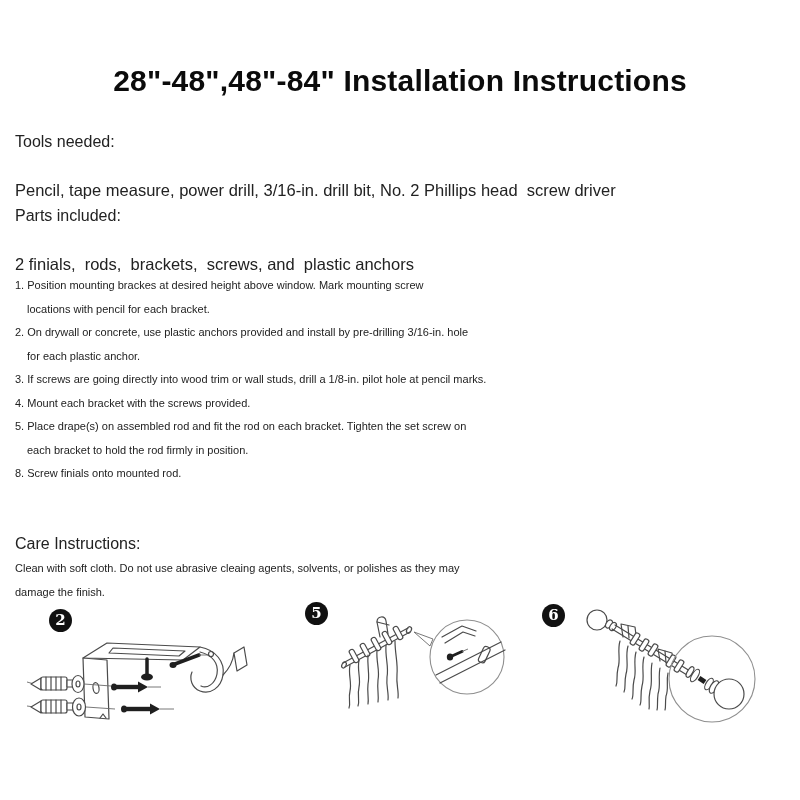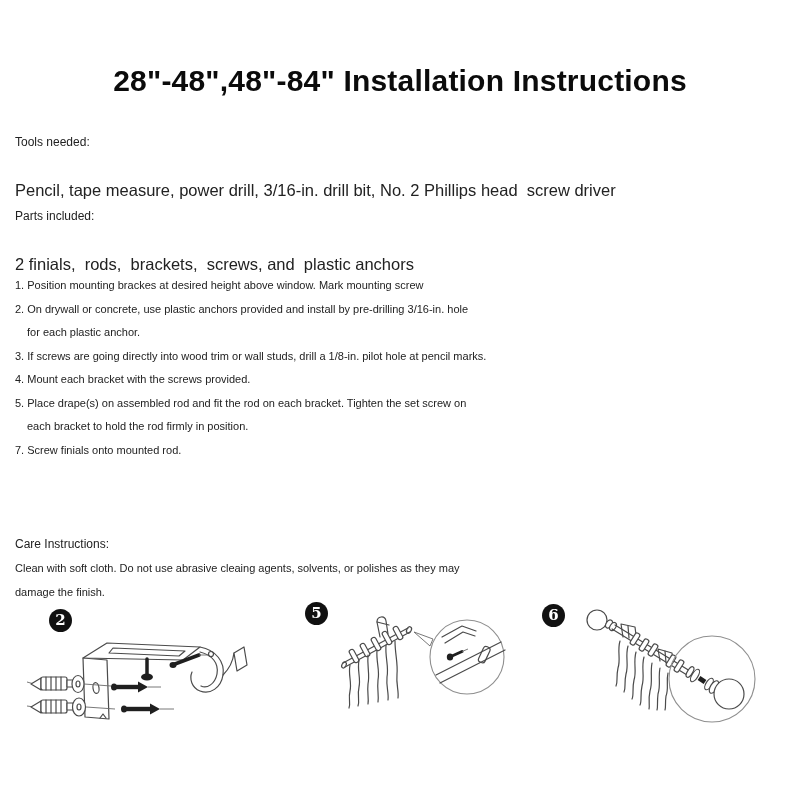--- a/index.html
+++ b/index.html
@@ -13,21 +13,21 @@
   }
   .page{position:absolute;inset:0;background:#ffffff;}
   .title{
     position:absolute;top:64px;left:0;right:0;
     text-align:center;
     font-size:30px;font-weight:bold;color:#0b0b0b;
     letter-spacing:0.2px;
     white-space:pre;
   }
   .sec{position:absolute;left:15px;right:6px;}
-  .sec .h{font-size:12px;line-height:24px;white-space:pre;}
+  .sec .h{font-size:16px;line-height:24px;white-space:pre;}
   .sec .b{font-size:16.5px;line-height:24px;white-space:pre;margin-top:24px;}
   .sec-tools{top:130px;}
   .sec-parts{top:204px;}
   .sec-assembly{top:274px;}
   .sec-care{top:532px;}
   .steps{margin:0;padding:0;list-style:none;}
   .steps .line{font-size:11px;line-height:23.5px;white-space:pre;}
   .steps .line.wrap{padding-left:12px;}
   .care-line{font-size:11px;line-height:24px;white-space:pre;}
   .figures{position:absolute;left:0;top:595px;width:800px;height:185px;}
@@ -59,27 +59,28 @@
   </div>
 
   <div class="sec sec-parts">
     <div class="h">Parts included:</div>
     <div class="b">2 finials,  rods,  brackets,  screws, and  plastic anchors</div>
   </div>
 
   <div class="sec sec-assembly">
     <div class="steps">
       <div class="line">1. Position mounting brackes at desired height above window. Mark mounting screw</div>
+      <div class="line wrap">locations with pencil for each bracket.</div>
       <div class="line">2. On drywall or concrete, use plastic anchors provided and install by pre-drilling 3/16-in. hole</div>
       <div class="line wrap">for each plastic anchor.</div>
       <div class="line">3. If screws are going directly into wood trim or wall studs, drill a 1/8-in. pilot hole at pencil marks.</div>
       <div class="line">4. Mount each bracket with the screws provided.</div>
       <div class="line">5. Place drape(s) on assembled rod and fit the rod on each bracket. Tighten the set screw on</div>
       <div class="line wrap">each bracket to hold the rod firmly in position.</div>
-      <div class="line">7. Screw finials onto mounted rod.</div>
+      <div class="line">8. Screw finials onto mounted rod.</div>
     </div>
   </div>
 
   <div class="sec sec-care">
     <div class="h">Care Instructions:</div>
     <div class="care-line">Clean with soft cloth. Do not use abrasive cleaing agents, solvents, or polishes as they may</div>
     <div class="care-line">damage the finish.</div>
   </div>
 
   <div class="figures">

